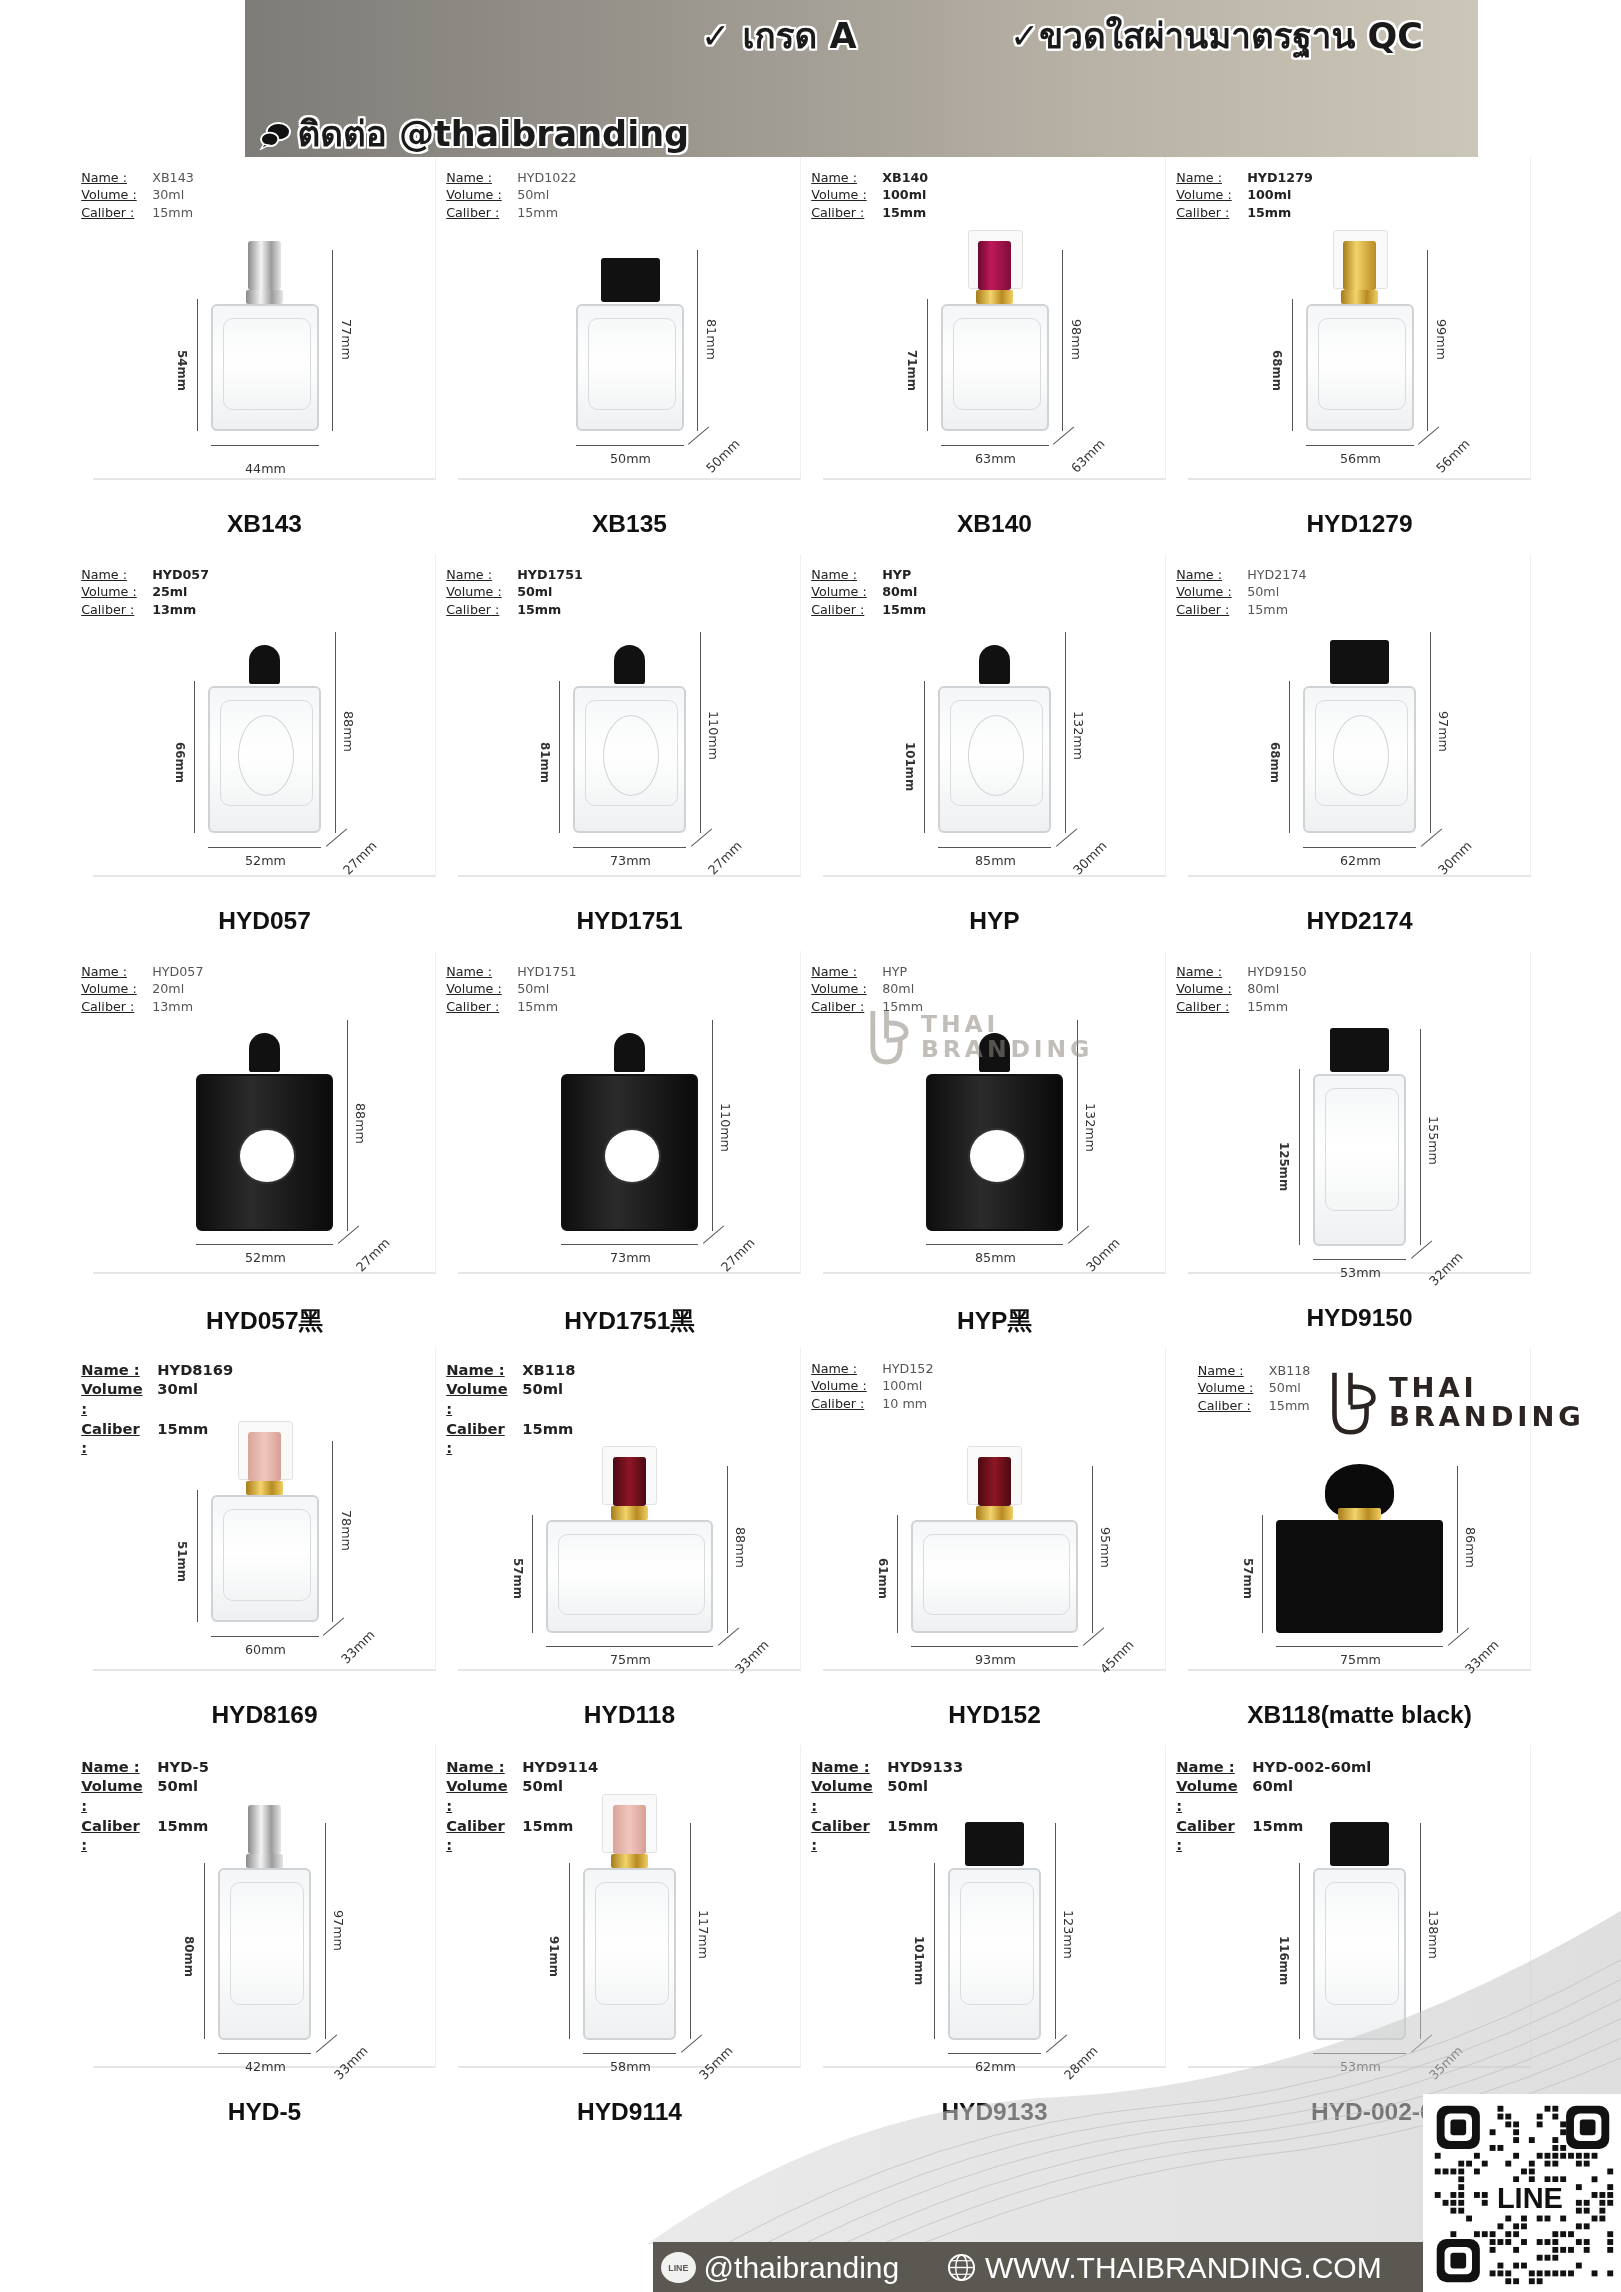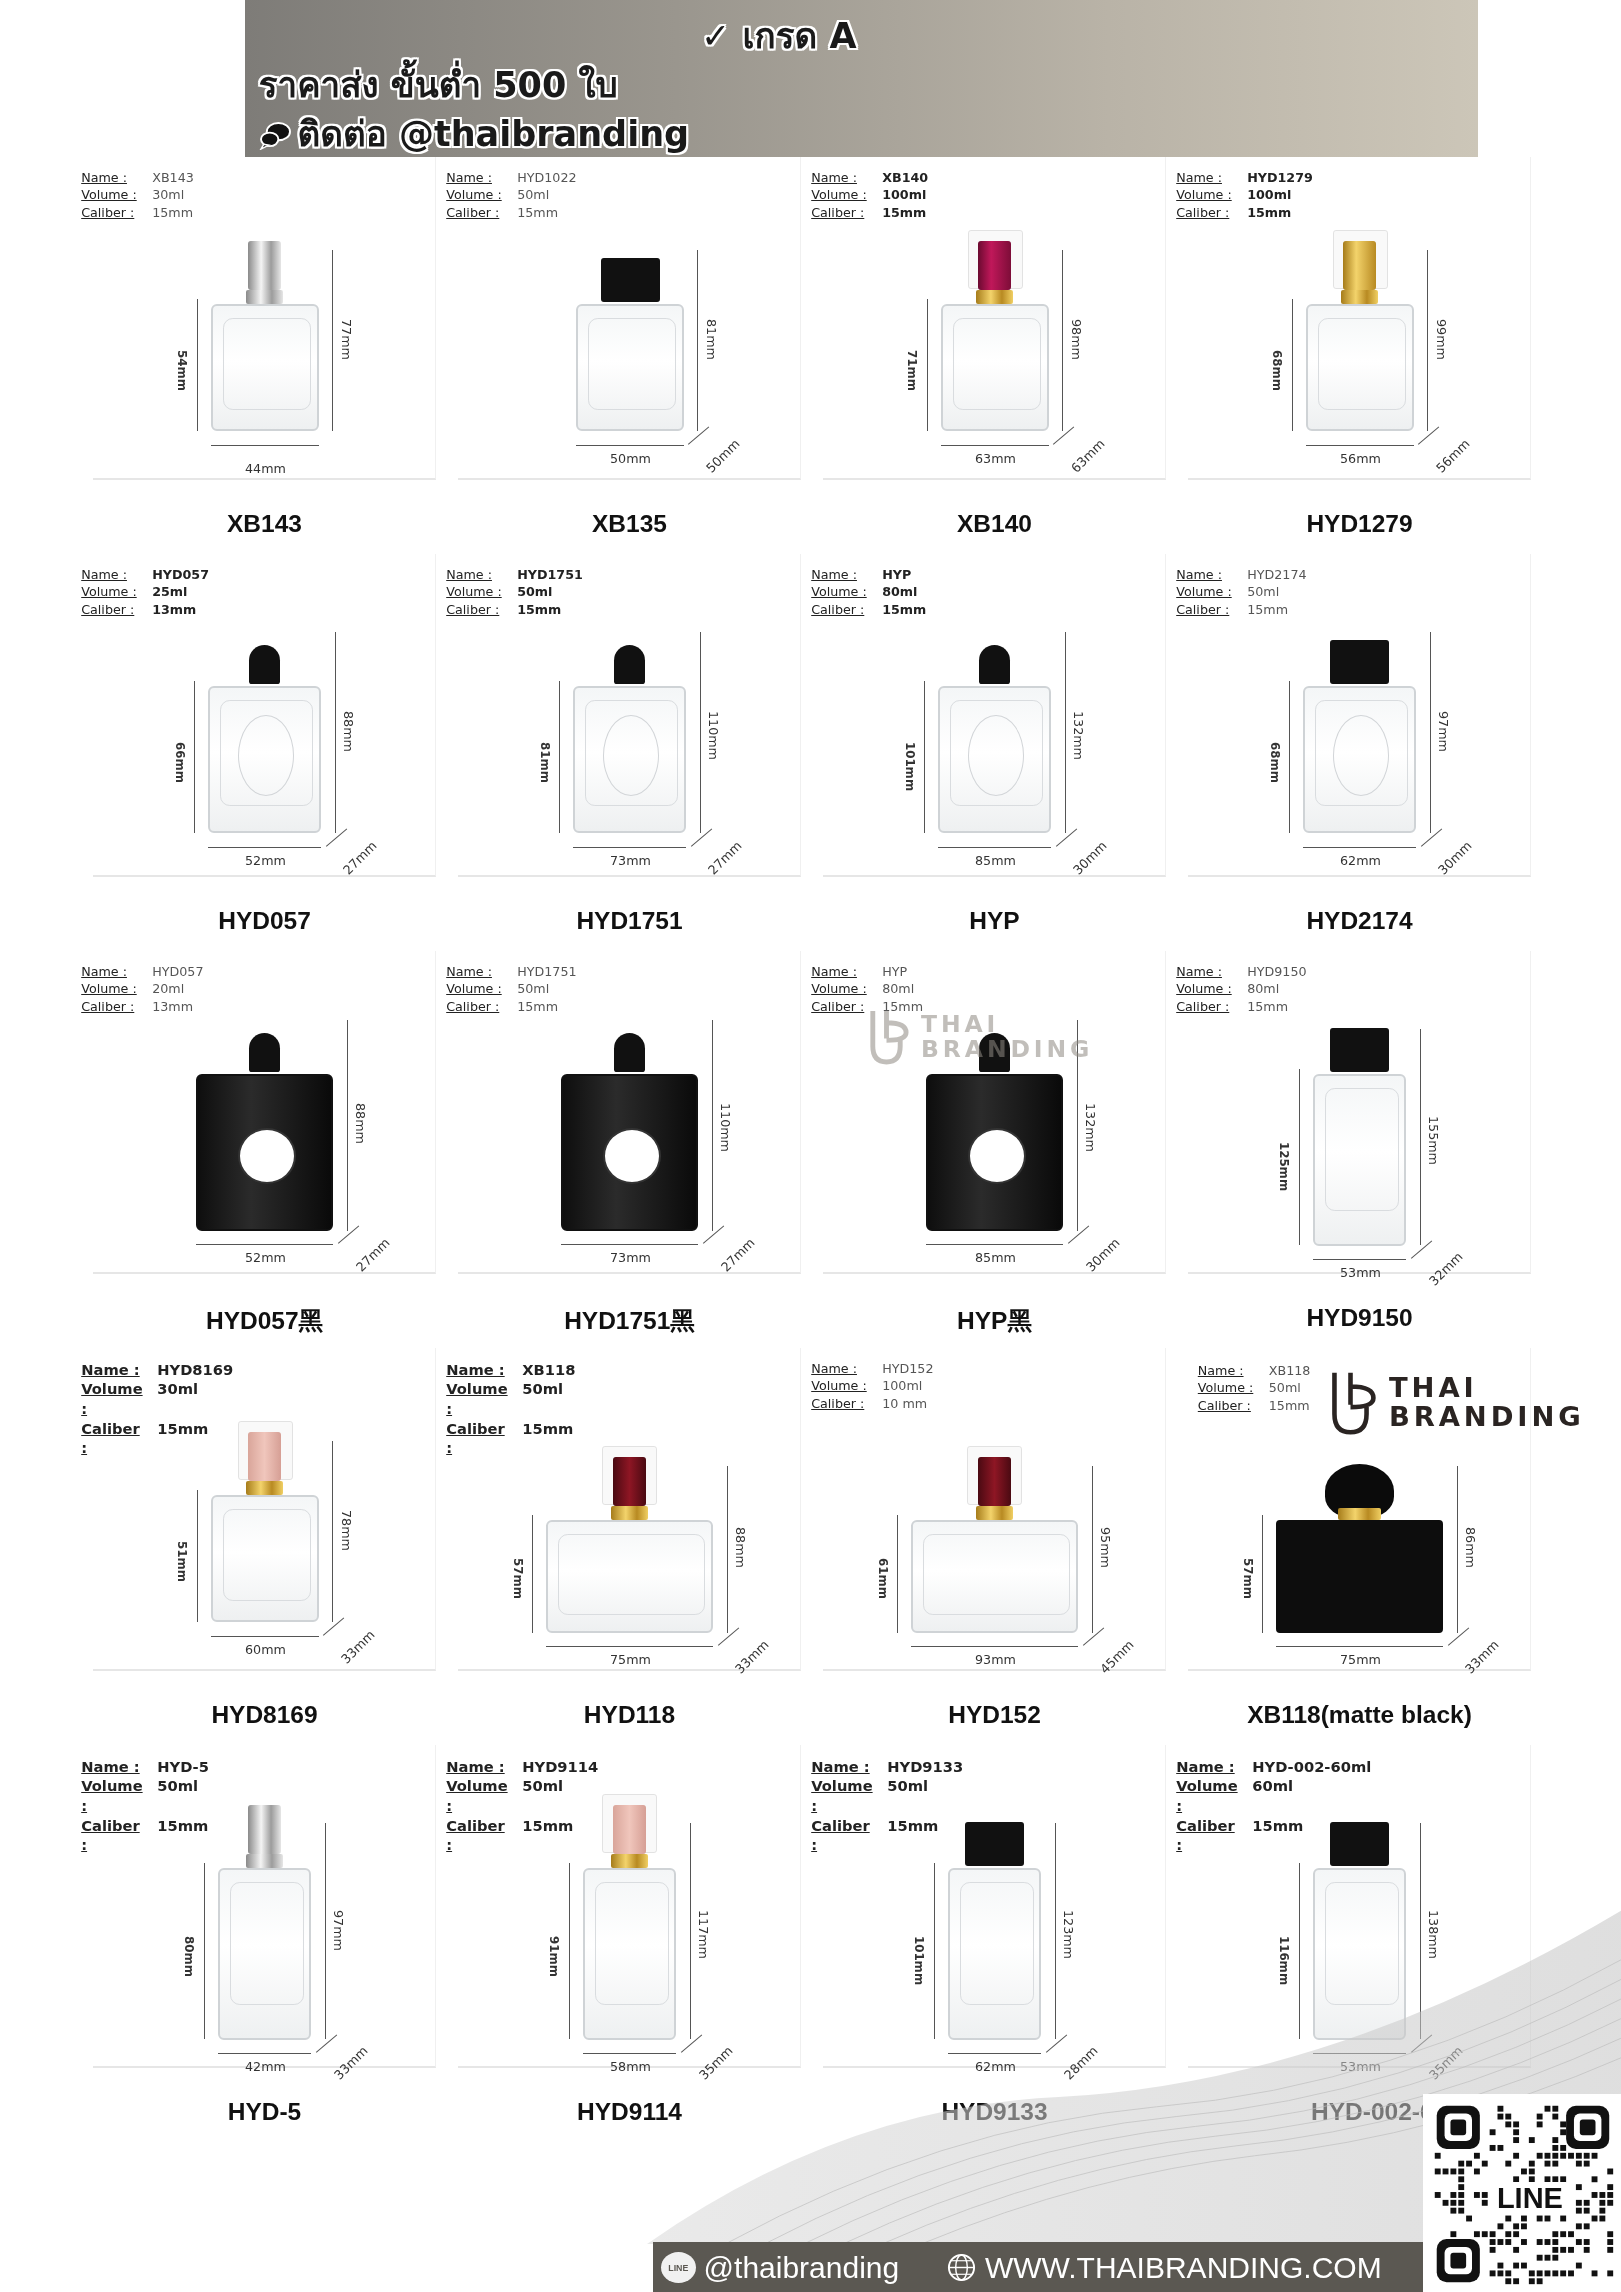--- a/index.html
+++ b/index.html
@@ -83,21 +83,21 @@
   .footer .web-item { margin-left: 47px; }
   .line-badge { width: 35px; height: 31px; background: #f1f1f1; border-radius: 50%; color: #5b5852; font-size: 8.8px; font-weight: bold; display: flex; align-items: center; justify-content: center; }
   .qr { position: absolute; left: 1423px; top: 2094px; width: 198px; height: 199px; background: #fff; }
   .qr-label { position: absolute; left: 71px; top: 88px; font-family: "Liberation Sans", sans-serif; font-weight: 900; font-size: 29px; background: #fff; padding: 0 2.9px; }
 </style>
 </head>
 <body>
 
 <div class="banner">
   <div class="line l1b">✓ เกรด A</div>
-  <div class="line l2">ราคาส่ง ขั้นต่ำ 500 ใบ</div>
+  <div class="line l1c">✓ขวดใสผ่านมาตรฐาน QC</div>
   <div class="line l3">
     <svg class="chat-icon" viewBox="0 0 34 30">
       <ellipse cx="20" cy="11" rx="12" ry="9" fill="#111" stroke="#fff" stroke-width="2"></ellipse>
       <ellipse cx="11" cy="19" rx="9" ry="7" fill="#111" stroke="#fff" stroke-width="2"></ellipse>
       <path d="M5 24 L2 29 L10 25 Z" fill="#111" stroke="#fff" stroke-width="1.5"></path>
     </svg><span>ติดต่อ  @thaibranding</span>
   </div>
 </div>
 
 <div id="grid">

